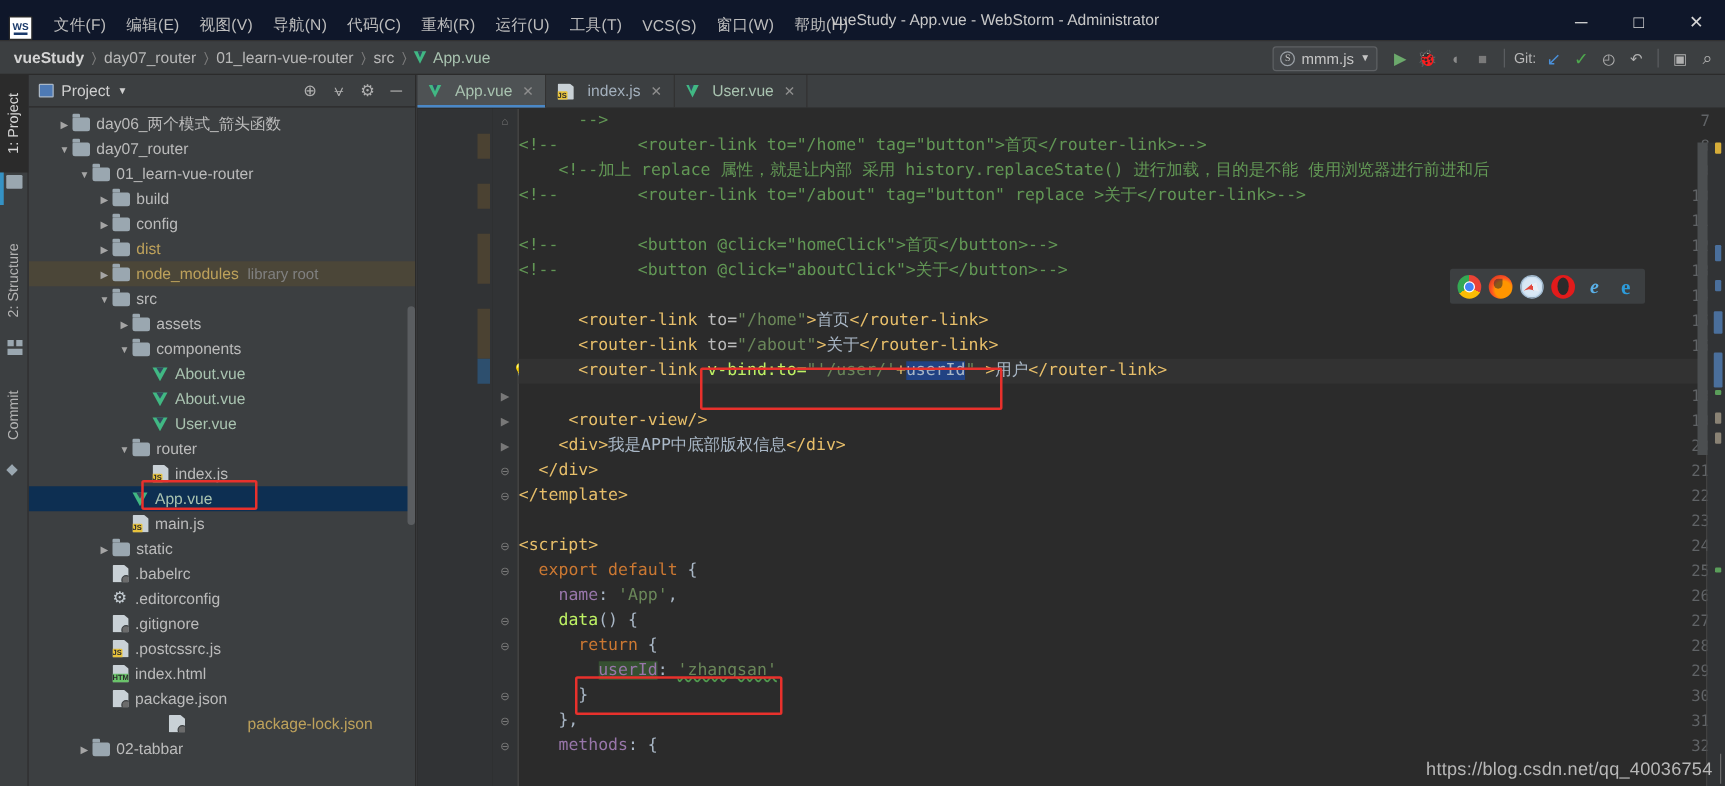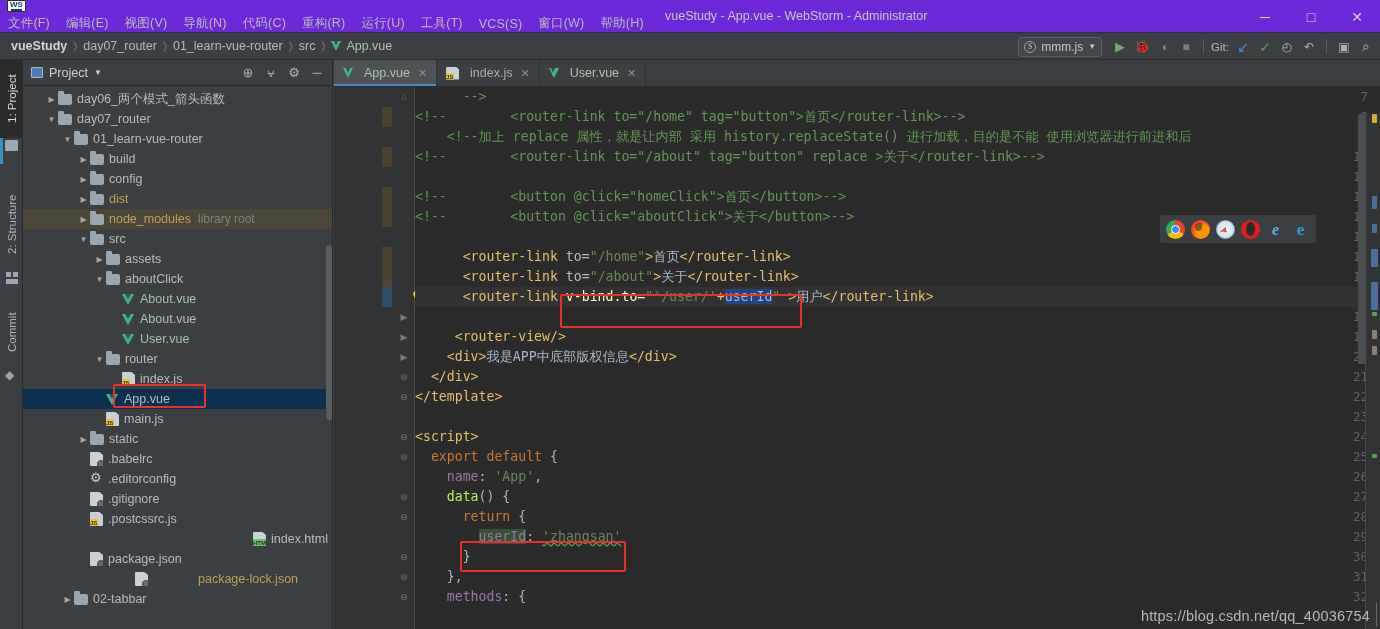--- a/index.html
+++ b/index.html
@@ -8,23 +8,22 @@
     background: #3c3f41;
     font-family: "Liberation Sans", sans-serif;
     overflow: hidden;
     -webkit-font-smoothing: antialiased;
   }
   .app { position: relative; width: 1380px; height: 629px; background: #3c3f41; }
 
   
   .titlebar {
     position: absolute; left:0; top:0; width:1380px; height:33px;
-    background:#6d28d9; display:flex; align-items:flex-start;
+    background:#0f172a; display:flex; align-items:flex-end;
     border-bottom:1px solid #323232;
-    flex-direction:column;
   }
   .ws-logo {
     width:19px; height:19px; margin-left:7px; margin-right:9px;
     background:#ffffff; border:1px solid #2a2a2a; border-radius:1px;
     display:flex; flex-direction:column; align-items:center; justify-content:center;
     font-size:8px; font-weight:bold; color:#1b3a6b; line-height:7px;
     font-family:"Liberation Sans", sans-serif;
   }
   .ws-logo .bar { width:11px; height:2px; background:#1b3a6b; margin-top:1px; }
   .menu { display:flex; align-items:center; }
@@ -245,21 +244,21 @@
   .cline.hl { background:#323232; }
   .c-cmt { color:#629755; }
   .c-tag { color:#e8bf6a; }
   .c-attr { color:#bababa; }
   .c-str { color:#6a8759; }
   .c-kw { color:#cc7832; }
   .c-fn { color:#bef264; }
   .c-prop { color:#9876aa; }
   .c-txt { color:#a9b7c6; }
   .c-punct { color:#a9b7c6; }
-  .c-vbind { color:#fef9c3; }
+  .c-vbind { color:#bef264; }
   .c-sel { background:#214283; color:#a9b7c6; }
   .c-greenbg { background:#365032; }
   .c-squig { text-decoration: underline; text-decoration-style: wavy; text-decoration-color:#4f9b4f; }
 
   
   .redbox { position:absolute; border:2.5px solid #e8312c; border-radius:2px; pointer-events:none; }
 
   
   .browser-strip {
     position:absolute; right:64px; top:128px; height:28px;
@@ -444,21 +443,21 @@
           <span class="tlabel">src</span>
         </div>
         <div class="trow" style="padding-left: 70px;">
           <span class="tarrow">▶</span>
           <span class="folder"></span>
           <span class="tlabel">assets</span>
         </div>
         <div class="trow" style="padding-left: 70px;">
           <span class="tarrow">▼</span>
           <span class="folder"></span>
-          <span class="tlabel">aboutClick</span>
+          <span class="tlabel">components</span>
         </div>
         <div class="trow" style="padding-left: 86px;">
           <span class="tarrow"></span>
           <span class="fileico vue"></span>
           <span class="tlabel vue">About.vue</span>
         </div>
         <div class="trow" style="padding-left: 86px;">
           <span class="tarrow"></span>
           <span class="fileico vue"></span>
           <span class="tlabel vue">About.vue</span>
@@ -516,21 +515,21 @@
           </span>
           <span class="tlabel">.gitignore</span>
         </div>
         <div class="trow" style="padding-left: 54px;">
           <span class="tarrow"></span>
           <span class="fileico doc">
             <span class="tag" style="background: rgb(232, 195, 60);">JS</span>
           </span>
           <span class="tlabel">.postcssrc.js</span>
         </div>
-        <div class="trow" style="padding-left: 54px; justify-content: flex-end;">
+        <div class="trow" style="padding-left: 54px;">
           <span class="tarrow"></span>
           <span class="fileico doc">
             <span class="tag" style="background: rgb(106, 196, 106);">HTML</span>
           </span>
           <span class="tlabel">index.html</span>
         </div>
         <div class="trow" style="padding-left: 54px;">
           <span class="tarrow"></span>
           <span class="fileico doc gear-doc">
             <span class="badge"></span>

